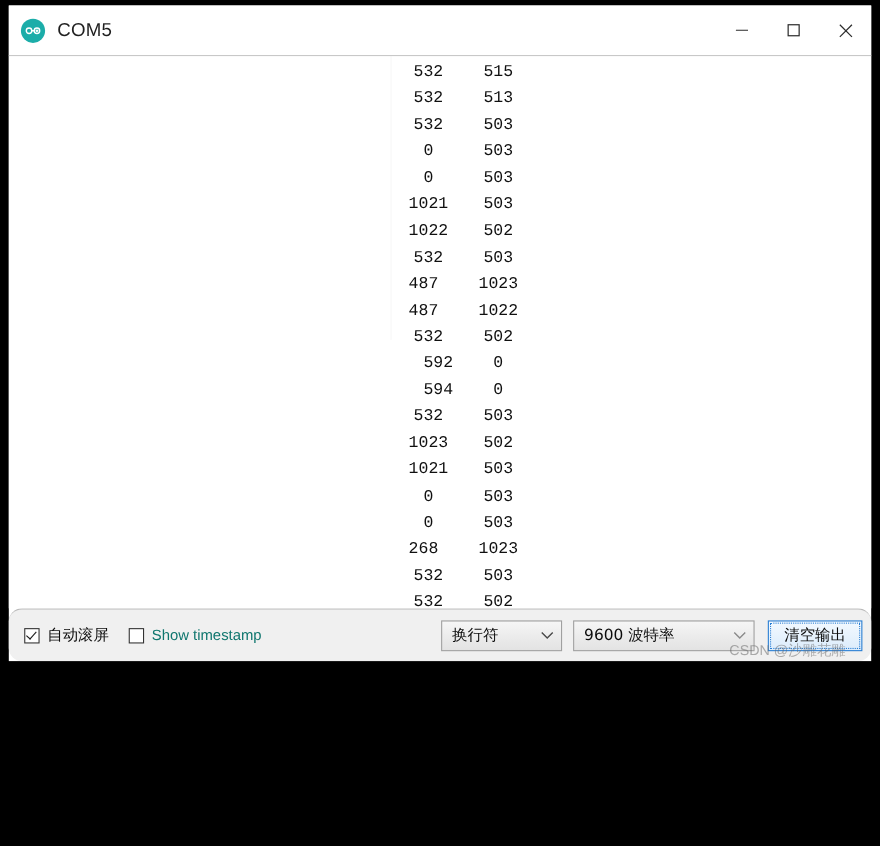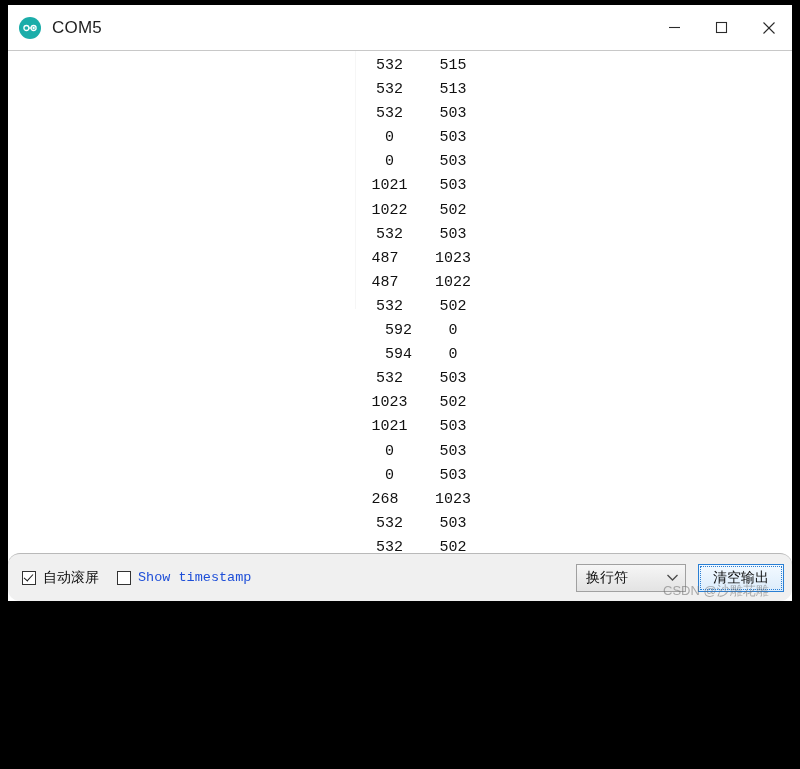--- a/index.html
+++ b/index.html
@@ -187,22 +187,22 @@
     border-width: 0 1.6px 1.6px 0;
     transform: rotate(42deg);
   }
   .chk-label-cn {
     font-size: 14px;
     color: #0c0c0c;
     font-family: "DejaVu Sans", sans-serif;
   }
   .chk-label-mono {
     font-size: 13.5px;
-    color: #1d4ed8;
-    font-family: Liberation Mono, monospace;
+    color: #0f766e;
+    font-family: Liberation Sans, sans-serif;
   }
 
   #bottom-right {
     margin-left: auto;
     display: flex;
     align-items: center;
   }
   .combo {
     height: 28px;
     box-sizing: border-box;
@@ -313,20 +313,26 @@
 
     <div id="bottom-right">
 
       <div class="combo" id="combo-newline">
         <span class="combo-text">换行符</span>
         <svg class="combo-arrow" width="13" height="9" viewBox="0 0 13 9">
           <polyline points="1.5,2 6.5,7 11.5,2" fill="none" stroke="#4b4b4b" stroke-width="1.3"></polyline>
         </svg>
       </div>
 
+      <div class="combo" id="combo-baud">
+        <span class="combo-text">9600 波特率</span>
+        <svg class="combo-arrow" width="13" height="9" viewBox="0 0 13 9">
+          <polyline points="1.5,2 6.5,7 11.5,2" fill="none" stroke="#8b8b8b" stroke-width="1.3"></polyline>
+        </svg>
+      </div>
 
       <button id="clear-button">清空输出</button>
     </div>
 
     <div id="watermark">CSDN @沙雕花雕</div>
   </div>
 
 </div>
 
 </body></html>

